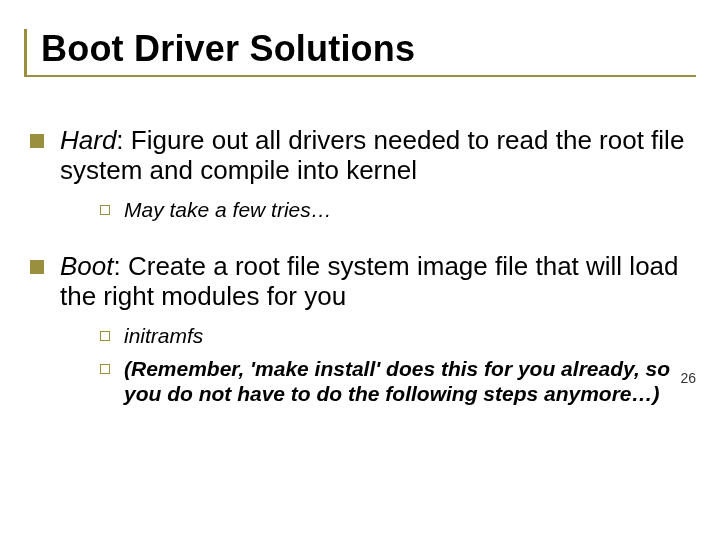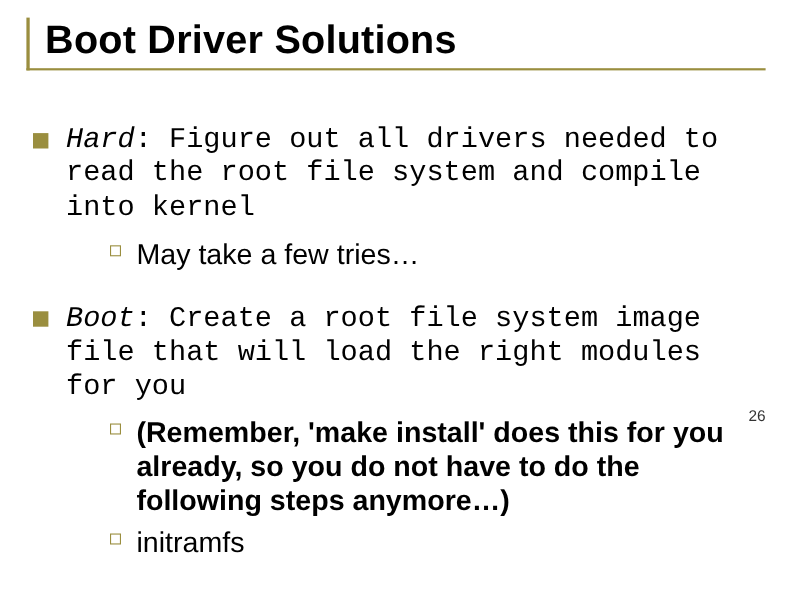--- a/index.html
+++ b/index.html
@@ -10,21 +10,21 @@
     background: #ffffff;
     font-family: Arial, Helvetica, sans-serif;
     color: #000;
     position: relative;
     overflow: hidden;
   }
   .slide {
     box-sizing: border-box;
     width: 720px;
     height: 400px;
-    padding: 16px 30px 20px 30px;
+    padding: 29px 30px 20px 30px;
     position: relative;
   }
   .title-wrap {
     border-left: 3px solid #9a8e3f;
     padding-left: 14px;
     padding-bottom: 6px;
     border-bottom: 2px solid #9a8e3f;
     margin-left: -6px;
     margin-right: -6px;
   }
@@ -44,24 +44,25 @@
     align-items: flex-start;
     margin-bottom: 12px;
   }
   .l1 .sq {
     flex: 0 0 14px;
     height: 14px;
     background: #9a8e3f;
     margin-top: 9px;
     margin-right: 16px;
   }
-  .l1 .txt { flex: 1 1 auto; font-family: Liberation Mono, monospace; }
+  .l1 .txt { flex: 1 1 auto; }
   .l2list {
     margin: 8px 0 28px 70px;
-    font-size: 26px;
+    font-size: 21px;
+    font-style: italic;
   }
   .l2 {
     display: flex;
     align-items: flex-start;
     margin-bottom: 8px;
   }
   .l2 .sq {
     flex: 0 0 10px;
     height: 10px;
     border: 1.5px solid #9a8e3f;
@@ -108,24 +109,24 @@
 
     <div class="l1">
       <div class="sq"></div>
       <div class="txt">
         <span class="em">Boot</span><span>: Create a root file system image file that will load the right modules for you</span>
       </div>
     </div>
     <div class="l2list">
       <div class="l2">
         <div class="sq"></div>
-        <div class="txt bold">(Remember, 'make install' does this for you already, so you do not have to do the following steps anymore…)</div>
+        <div class="txt">initramfs</div>
       </div>
       <div class="l2">
         <div class="sq"></div>
-        <div class="txt">initramfs</div>
+        <div class="txt bold">(Remember, 'make install' does this for you already, so you do not have to do the following steps anymore…)</div>
       </div>
     </div>
 
   </div>
 
   <div class="pagenum">26</div>
 </div>
 
 </body></html>

